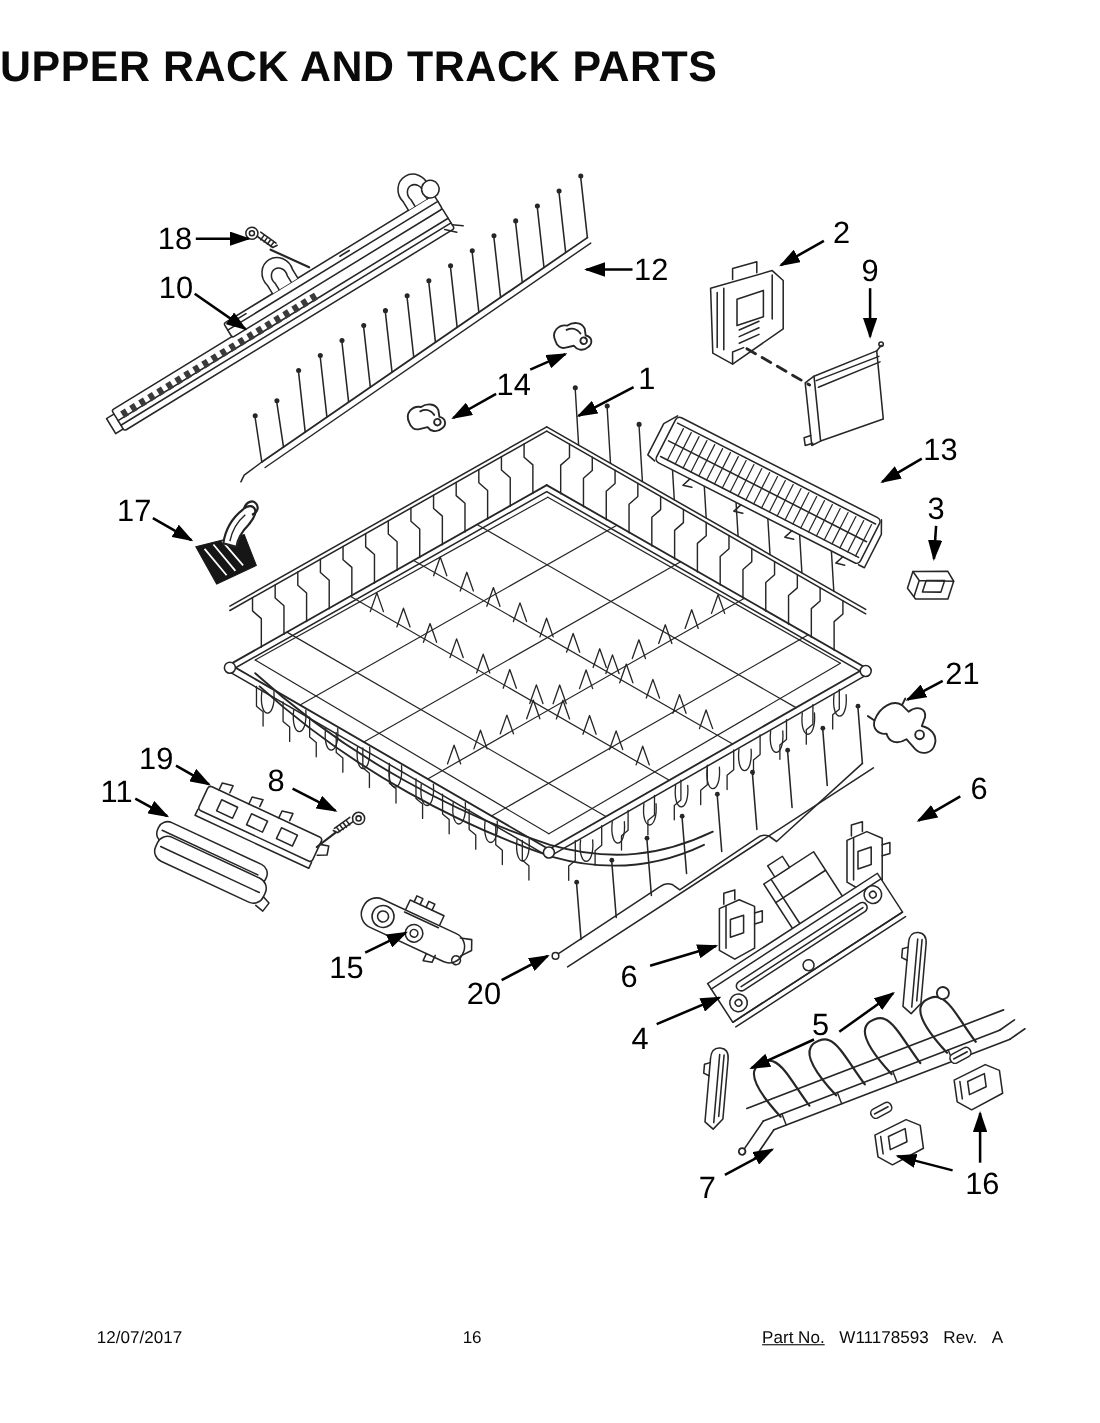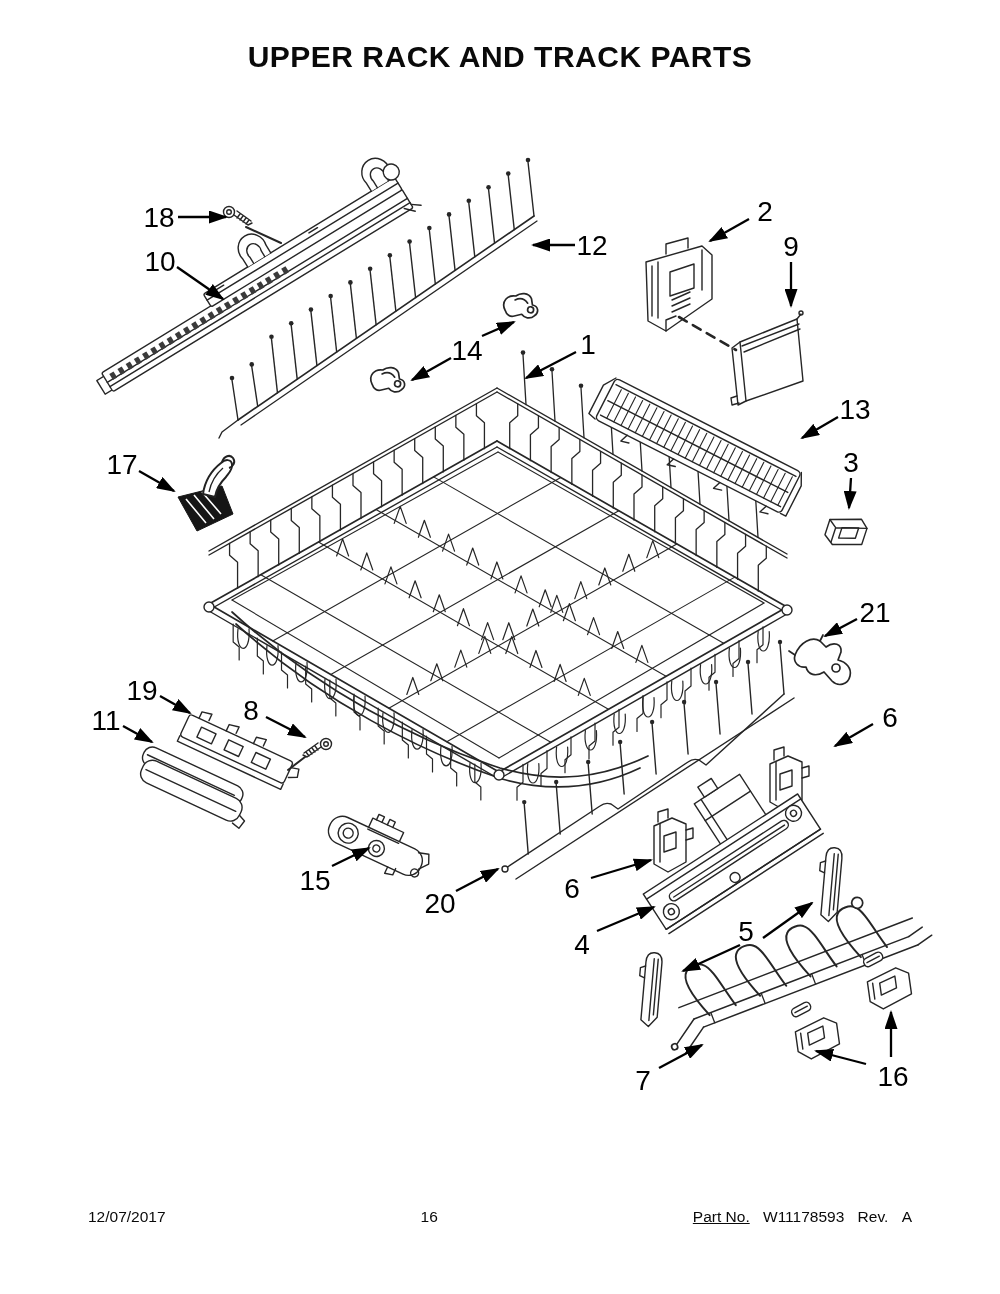--- a/index.html
+++ b/index.html
@@ -1,19 +1,19 @@
 <!DOCTYPE html>
 <html><head>
 <meta charset="utf-8">
 <style>
   html,body{margin:0;padding:0;background:#ffffff;}
   .page{position:relative;width:1000px;height:1294px;background:#fff;overflow:hidden;
         font-family:"Liberation Sans",sans-serif;color:#111;}
-  .title{position:absolute;top:40px;left:0;width:100%;text-align:center;margin:0;
-         font-family:"Liberation Sans",sans-serif;font-weight:bold;font-size:30px;
+  .title{position:absolute;top:40px;left:0;width:100%;text-align:left;margin:0;
+         font-family:"Liberation Sans",sans-serif;font-weight:bold;font-size:39px;
          letter-spacing:.5px;color:#0a0a0a;}
   #diagram{position:absolute;top:0;left:0;width:1000px;height:1294px;}
   .ln{fill:none;stroke:#262626;stroke-width:1.4;stroke-linecap:round;stroke-linejoin:round;}
   .ln2{fill:none;stroke:#262626;stroke-width:1.7;stroke-linecap:round;stroke-linejoin:round;}
   .footer{position:absolute;top:1208px;left:0;width:1000px;padding:0 88px;box-sizing:border-box;
           display:flex;justify-content:space-between;align-items:baseline;
           font-size:15.5px;color:#0a0a0a;gap:47px;}
   .footer .right span{margin-left:9px;}
   .footer .right span:first-child{margin-left:0;text-decoration:underline;}
 </style>

